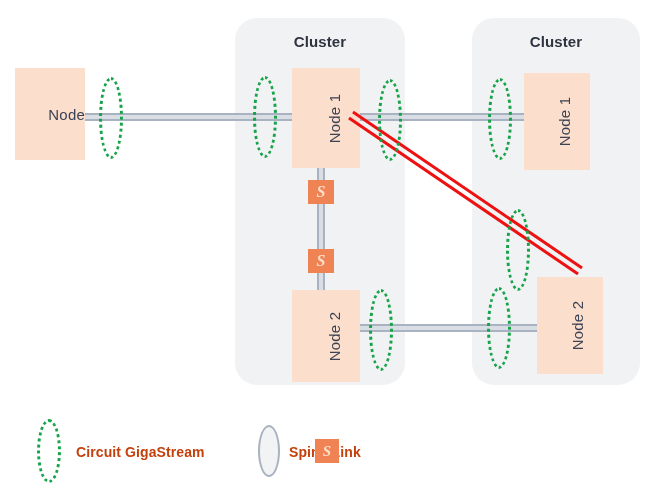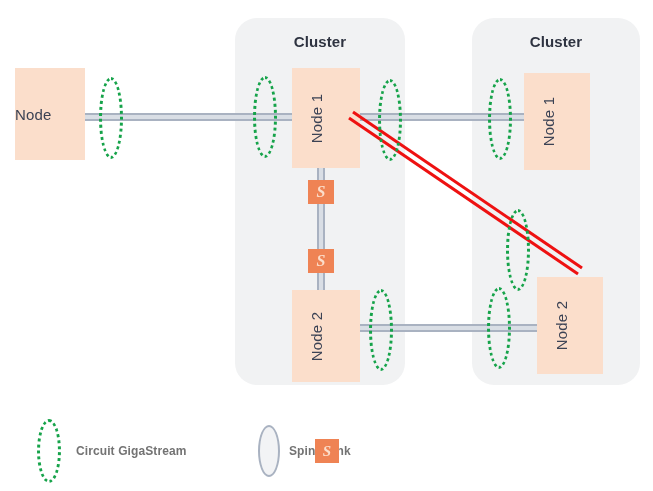--- a/index.html
+++ b/index.html
@@ -43,21 +43,21 @@
     letter-spacing: 0.1px;
   }
 
   
   .node-box {
     position: absolute;
     background: #fbdecb;
     box-sizing: border-box;
     display: flex;
     align-items: center;
-    justify-content: flex-start;
+    justify-content: flex-end;
   }
   .node-label-v {
     transform: rotate(-90deg);
     white-space: nowrap;
     font-size: 15px;
     color: #3b4254;
     letter-spacing: 0.2px;
   }
   .node-label-h {
     white-space: nowrap;
@@ -111,23 +111,23 @@
     font-style: italic;
   }
 
   
   #red-link { position: absolute; left: 0; top: 0; width: 653px; height: 491px; pointer-events: none; }
 
   
   .legend-row { position: absolute; }
   .legend-label {
     position: absolute;
-    font-size: 12px;
+    font-size: 14px;
     font-weight: bold;
-    color: #737373;
+    color: #c2410c;
     white-space: nowrap;
     letter-spacing: 0.1px;
     text-align: center;
   }
   .legend-ellipse-dotted {
     position: absolute;
     border: 3.5px dotted #16a34a;
     border-radius: 50%;
     box-sizing: border-box;
   }

